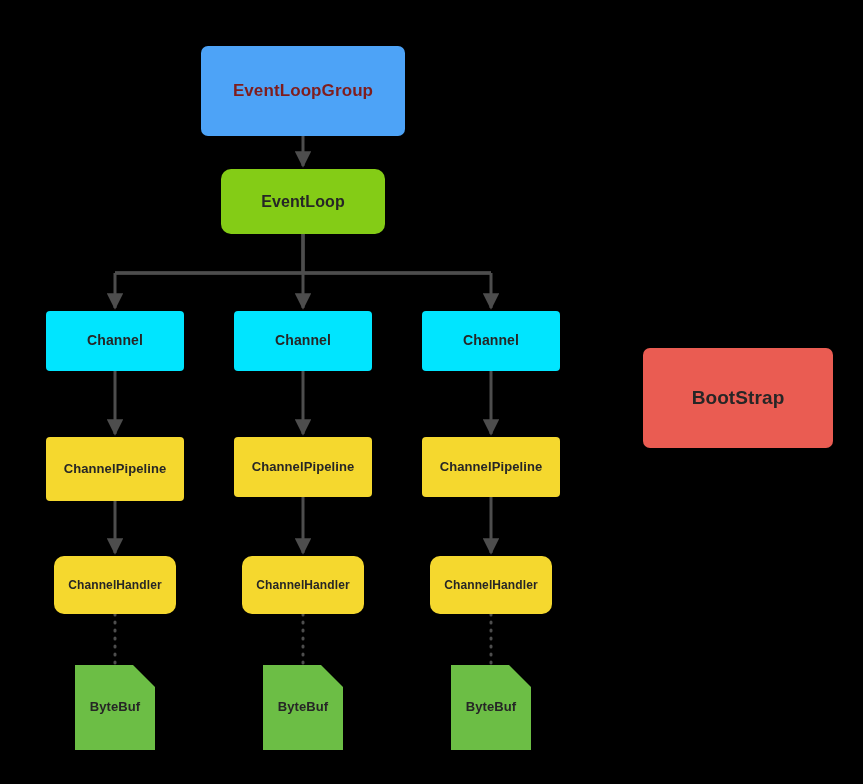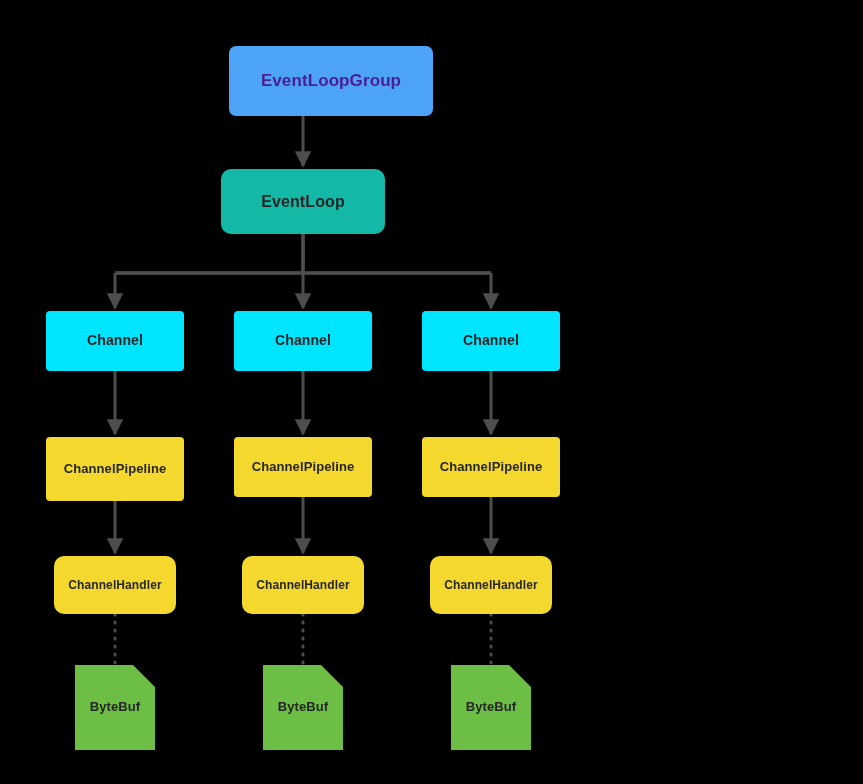--- a/index.html
+++ b/index.html
@@ -100,25 +100,25 @@
         <path d="M 491 371 L 491 434" stroke="#4d4d4d" stroke-width="3" fill="none" marker-end="url(#arrow)"></path>
         <path d="M 115 501 L 115 553" stroke="#4d4d4d" stroke-width="3" fill="none" marker-end="url(#arrow)"></path>
         <path d="M 303 497 L 303 553" stroke="#4d4d4d" stroke-width="3" fill="none" marker-end="url(#arrow)"></path>
         <path d="M 491 497 L 491 553" stroke="#4d4d4d" stroke-width="3" fill="none" marker-end="url(#arrow)"></path>
         <path d="M 115 614 L 115 665" stroke="#4d4d4d" stroke-width="3" fill="none" stroke-dasharray="1 7" stroke-linecap="round"></path>
         <path d="M 303 614 L 303 665" stroke="#4d4d4d" stroke-width="3" fill="none" stroke-dasharray="1 7" stroke-linecap="round"></path>
         <path d="M 491 614 L 491 665" stroke="#4d4d4d" stroke-width="3" fill="none" stroke-dasharray="1 7" stroke-linecap="round"></path>
       </g>
   </svg>
 
-  <div class="node round" style="left: 201px; top: 46px; width: 204px; height: 70px; background: rgb(77, 163, 247); font-size: 17px; color: #4c1d95; margin-left: 28px;">
+  <div class="node round" style="left: 201px; top: 46px; width: 204px; height: 90px; background: rgb(77, 163, 247); font-size: 17px; color: #7f1d1d;">
     <span class="label">EventLoopGroup</span>
   </div>
 
-  <div class="node stepped" style="left: 221px; top: 169px; width: 164px; height: 65px; background: #14b8a6; font-size: 16px; color: rgb(38, 38, 38);">
+  <div class="node stepped" style="left: 221px; top: 169px; width: 164px; height: 65px; background: #84cc16; font-size: 16px; color: rgb(38, 38, 38);">
     <span class="label">EventLoop</span>
   </div>
 
   <div class="node rect" style="left: 46px; top: 311px; width: 138px; height: 60px; background: rgb(0, 229, 255); font-size: 14px; color: rgb(38, 38, 38);">
     <span class="label">Channel</span>
   </div>
   <div class="node rect" style="left: 234px; top: 311px; width: 138px; height: 60px; background: rgb(0, 229, 255); font-size: 14px; color: rgb(38, 38, 38);">
     <span class="label">Channel</span>
   </div>
   <div class="node rect" style="left: 422px; top: 311px; width: 138px; height: 60px; background: rgb(0, 229, 255); font-size: 14px; color: rgb(38, 38, 38);">
@@ -148,14 +148,17 @@
   <div class="node note" style="left: 75px; top: 665px; width: 80px; height: 85px; background: rgb(108, 190, 69); font-size: 13px; color: rgb(38, 38, 38);">
     <span class="label">ByteBuf</span>
   </div>
   <div class="node note" style="left: 263px; top: 665px; width: 80px; height: 85px; background: rgb(108, 190, 69); font-size: 13px; color: rgb(38, 38, 38);">
     <span class="label">ByteBuf</span>
   </div>
   <div class="node note" style="left: 451px; top: 665px; width: 80px; height: 85px; background: rgb(108, 190, 69); font-size: 13px; color: rgb(38, 38, 38);">
     <span class="label">ByteBuf</span>
   </div>
 
+  <div class="node round" style="left: 643px; top: 348px; width: 190px; height: 100px; background: rgb(234, 92, 82); font-size: 19px; color: rgb(38, 38, 38);">
+    <span class="label">BootStrap</span>
+  </div>
 
 </div>
 
 </body></html>

